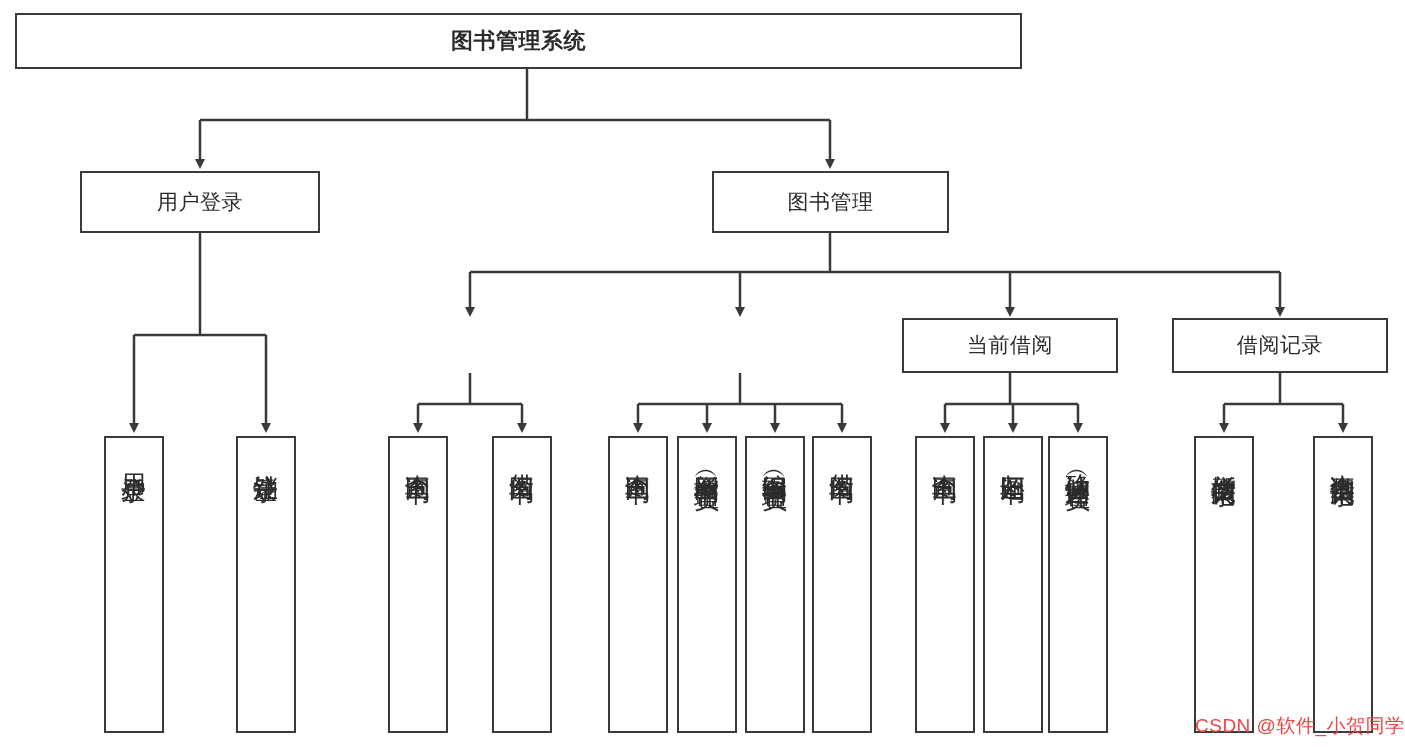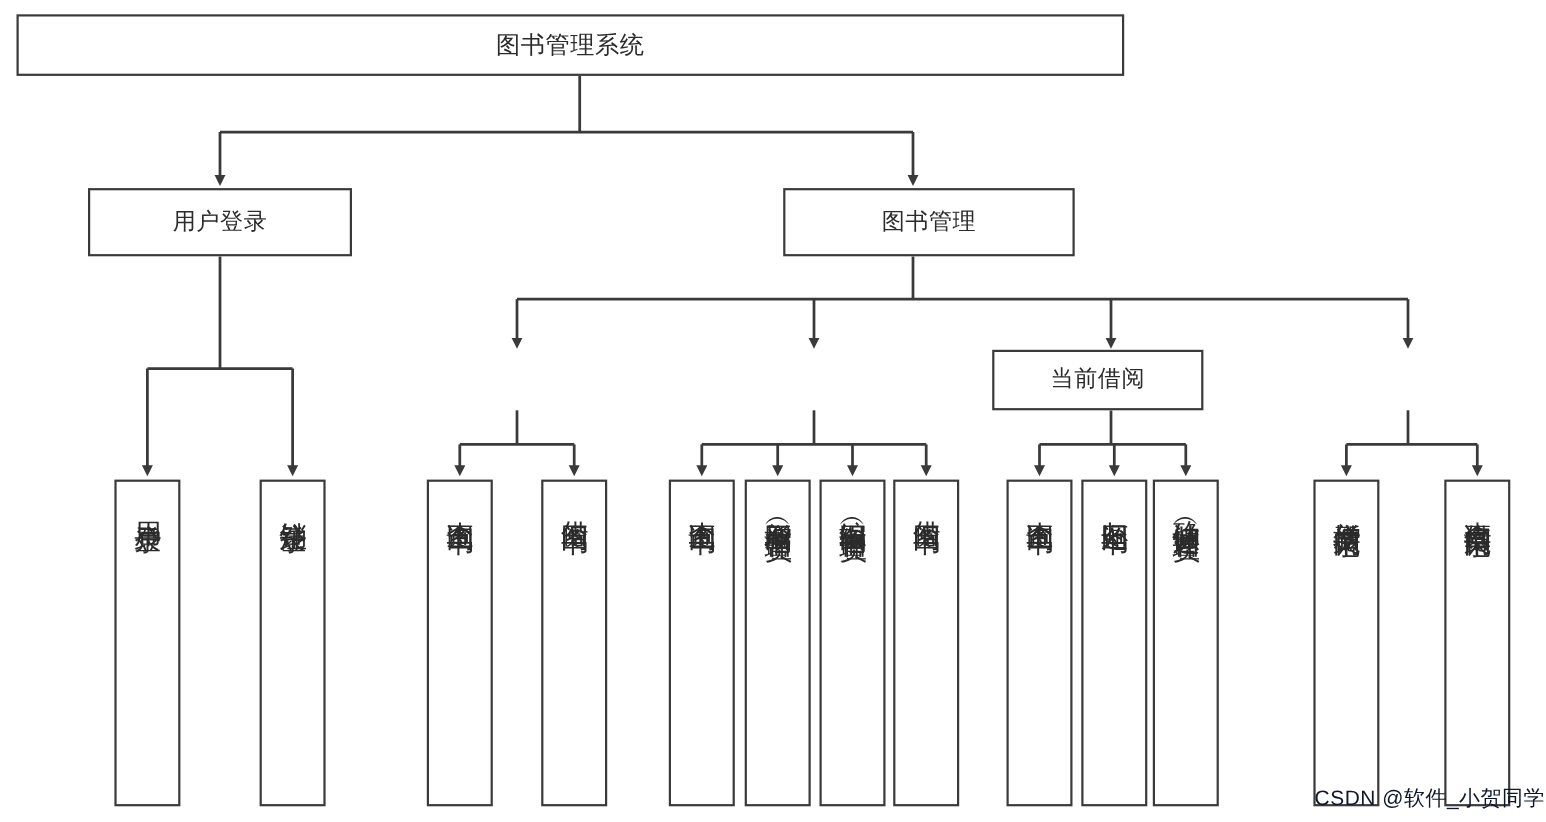--- a/index.html
+++ b/index.html
@@ -36,39 +36,39 @@
     justify-content: center;
     text-align: center;
   }
   .node-label {
     font-size: 21px;
     line-height: 1.25;
     letter-spacing: 0.5px;
     color: #2b2b2b;
     white-space: nowrap;
   }
-  .node.root .node-label { font-size: 22px; }
+  .node.root .node-label { font-size: 22px; font-weight: bold; }
   .node.level1 .node-label { font-size: 21px; }
   .node.level2 .node-label { font-size: 21px; }
   .node.leaf {
     align-items: flex-start;
     padding-top: 16px;
   }
   .node.leaf .node-label {
     writing-mode: vertical-rl;
     text-orientation: upright;
     font-size: 25px;
     line-height: 1.12;
     letter-spacing: 2px;
     white-space: normal;
   }
   .watermark {
     position: absolute;
     font-size: 19px;
-    color: #0f172a;
+    color: #ef4444;
     letter-spacing: 0.5px;
     white-space: nowrap;
     user-select: none;
   }
 </style>
 </head>
 <body>
 
 <div id="canvas">
 
@@ -125,26 +125,29 @@
     </g>
   </svg>
 
   <div class="node root" style="left:15px; top:13px; width:1007px; height:56px;">
     <span class="node-label">图书管理系统</span>
   </div>
 
   <div class="node level1" style="left:80px; top:171px; width:240px; height:62px;">
     <span class="node-label">用户登录</span>
   </div>
-  <div class="node level1" style="left:712px; top:171px; width:265px; height:62px;">
+  <div class="node level1" style="left:712px; top:171px; width:237px; height:62px;">
     <span class="node-label">图书管理</span>
   </div>
 
-  <div class="node level2" style="left:902px; top:318px; width:192px; height:55px;">
+  <div class="node level2" style="left:902px; top:318px; width:216px; height:55px;">
     <span class="node-label">当前借阅</span>
+  </div>
+  <div class="node level2" style="left:1172px; top:318px; width:216px; height:55px;">
+    <span class="node-label">借阅记录</span>
   </div>
 
   <div class="node leaf" style="left:104px; top:436px; width:60px; height:297px;">
     <span class="node-label">用户登录</span>
   </div>
   <div class="node leaf" style="left:236px; top:436px; width:60px; height:297px;">
     <span class="node-label">注销登录</span>
   </div>
 
   <div class="node leaf" style="left:388px; top:436px; width:60px; height:297px;">

